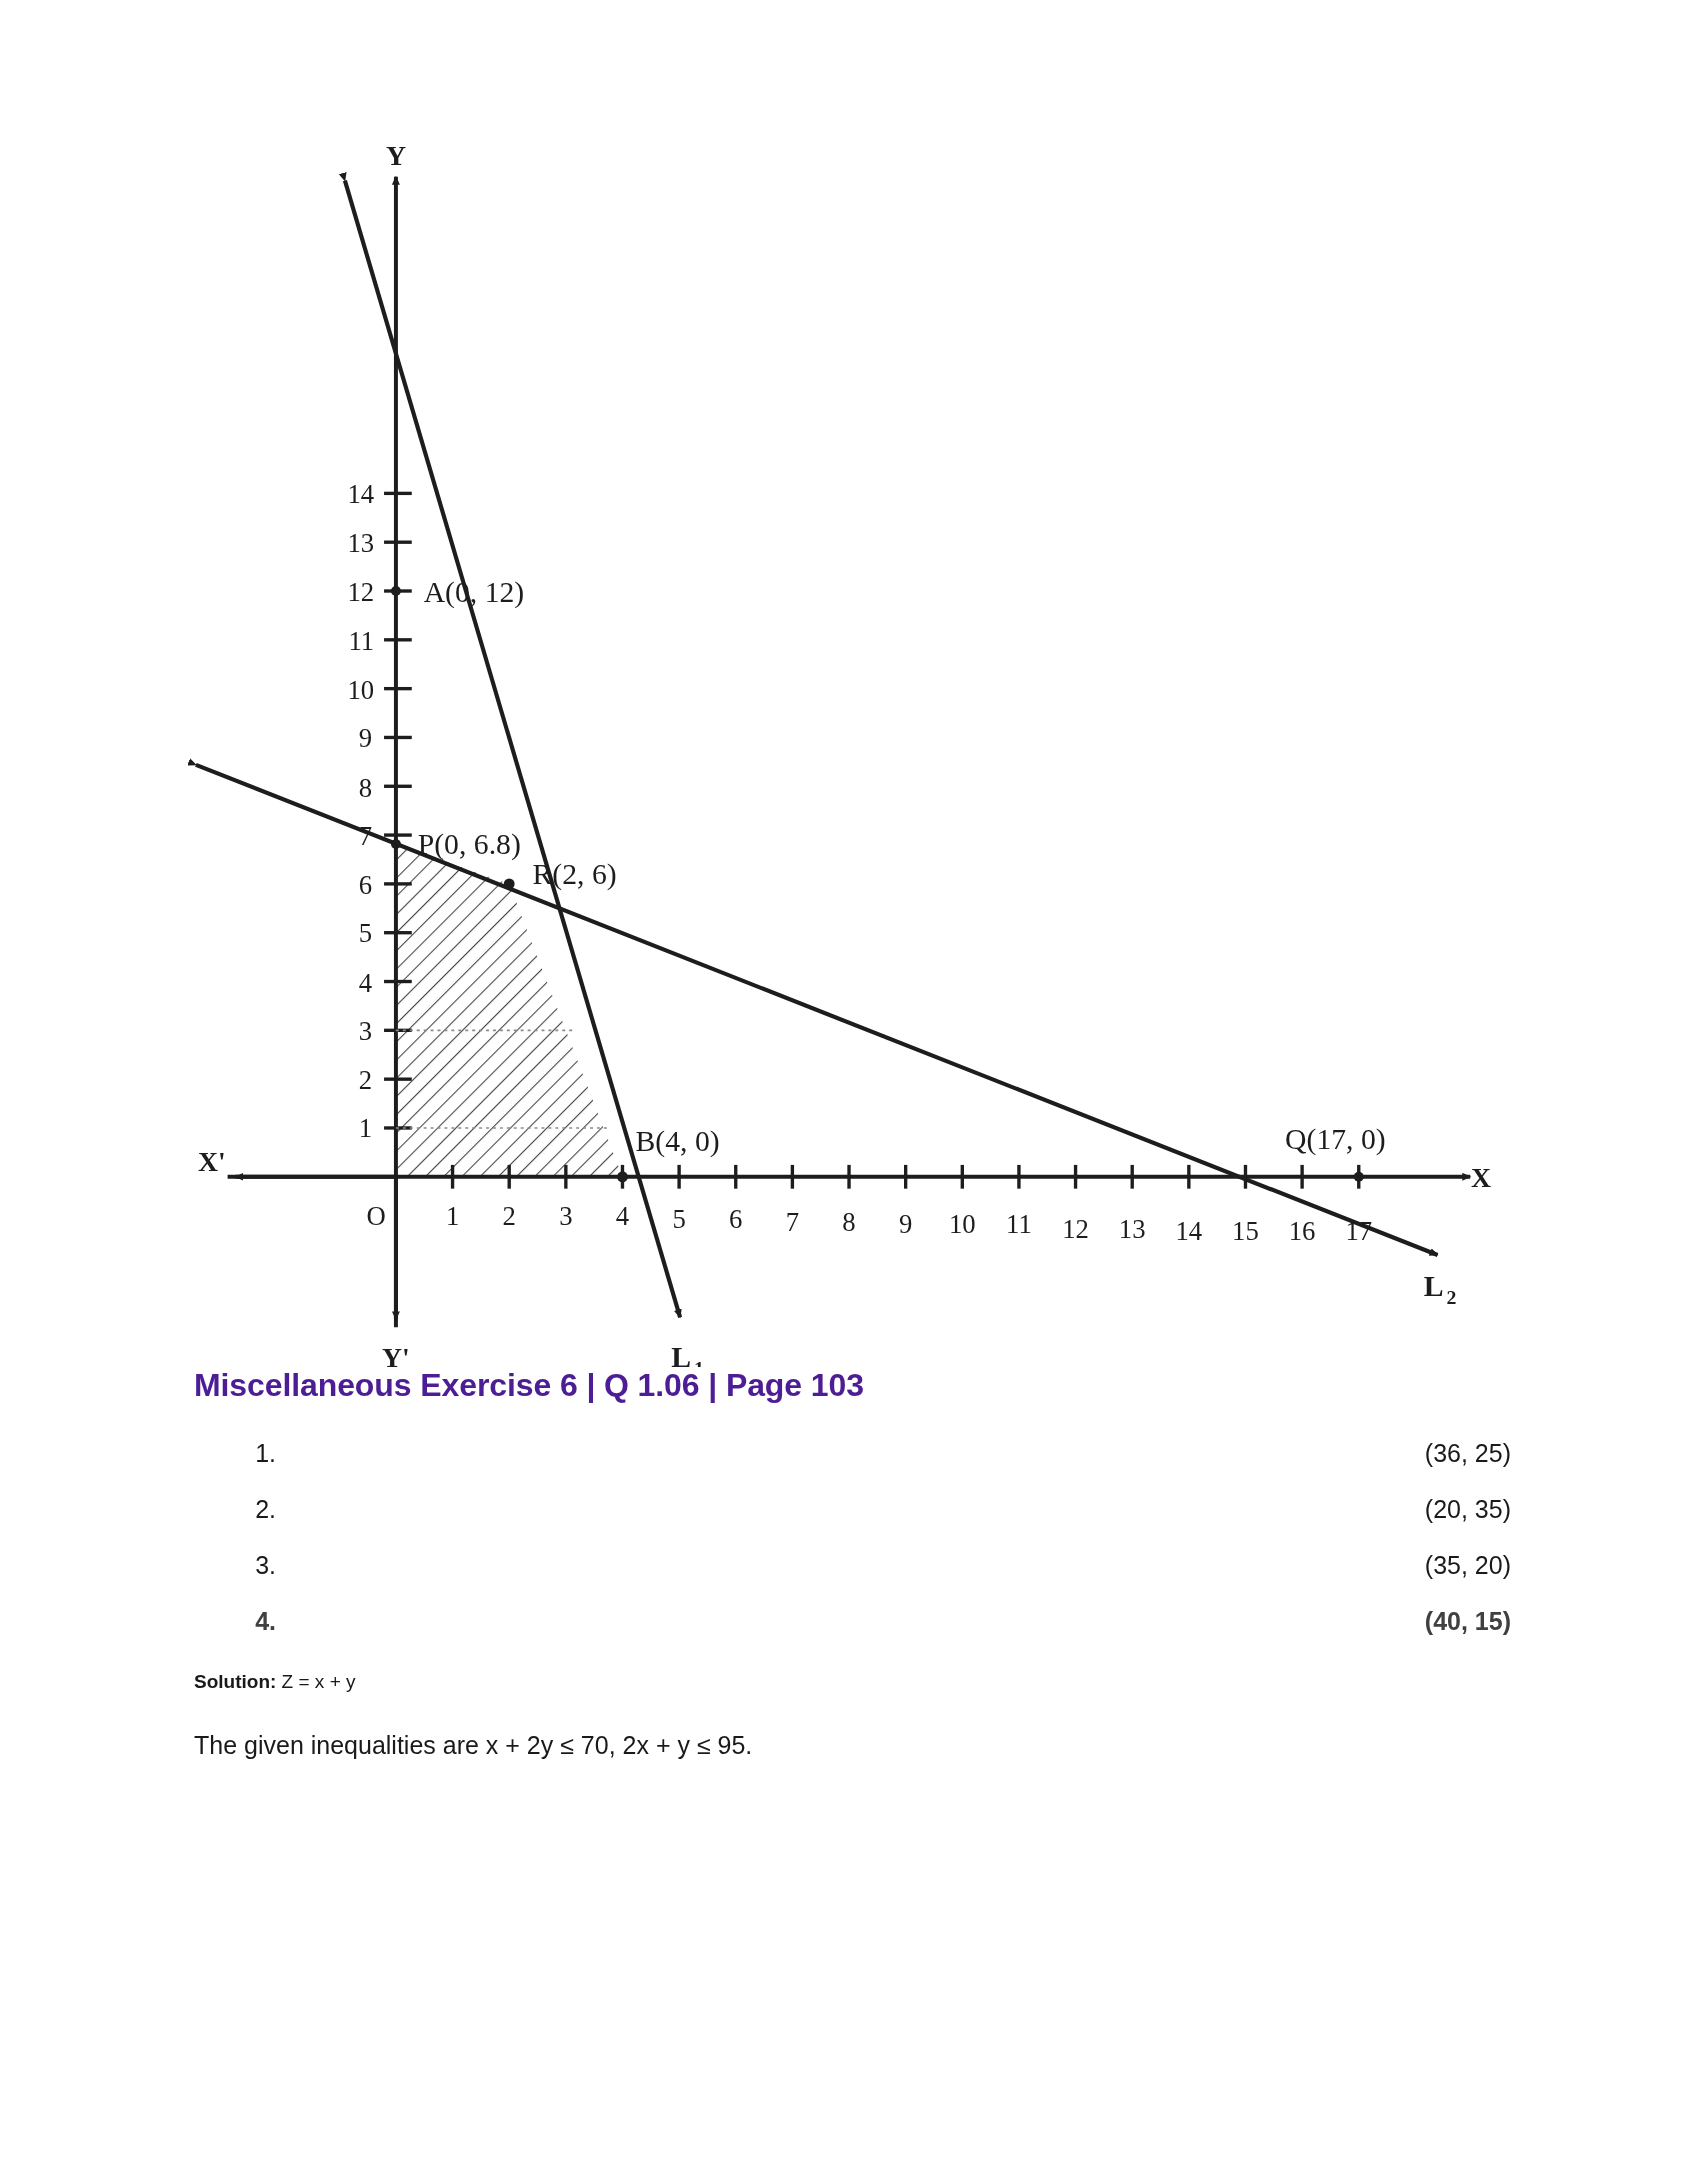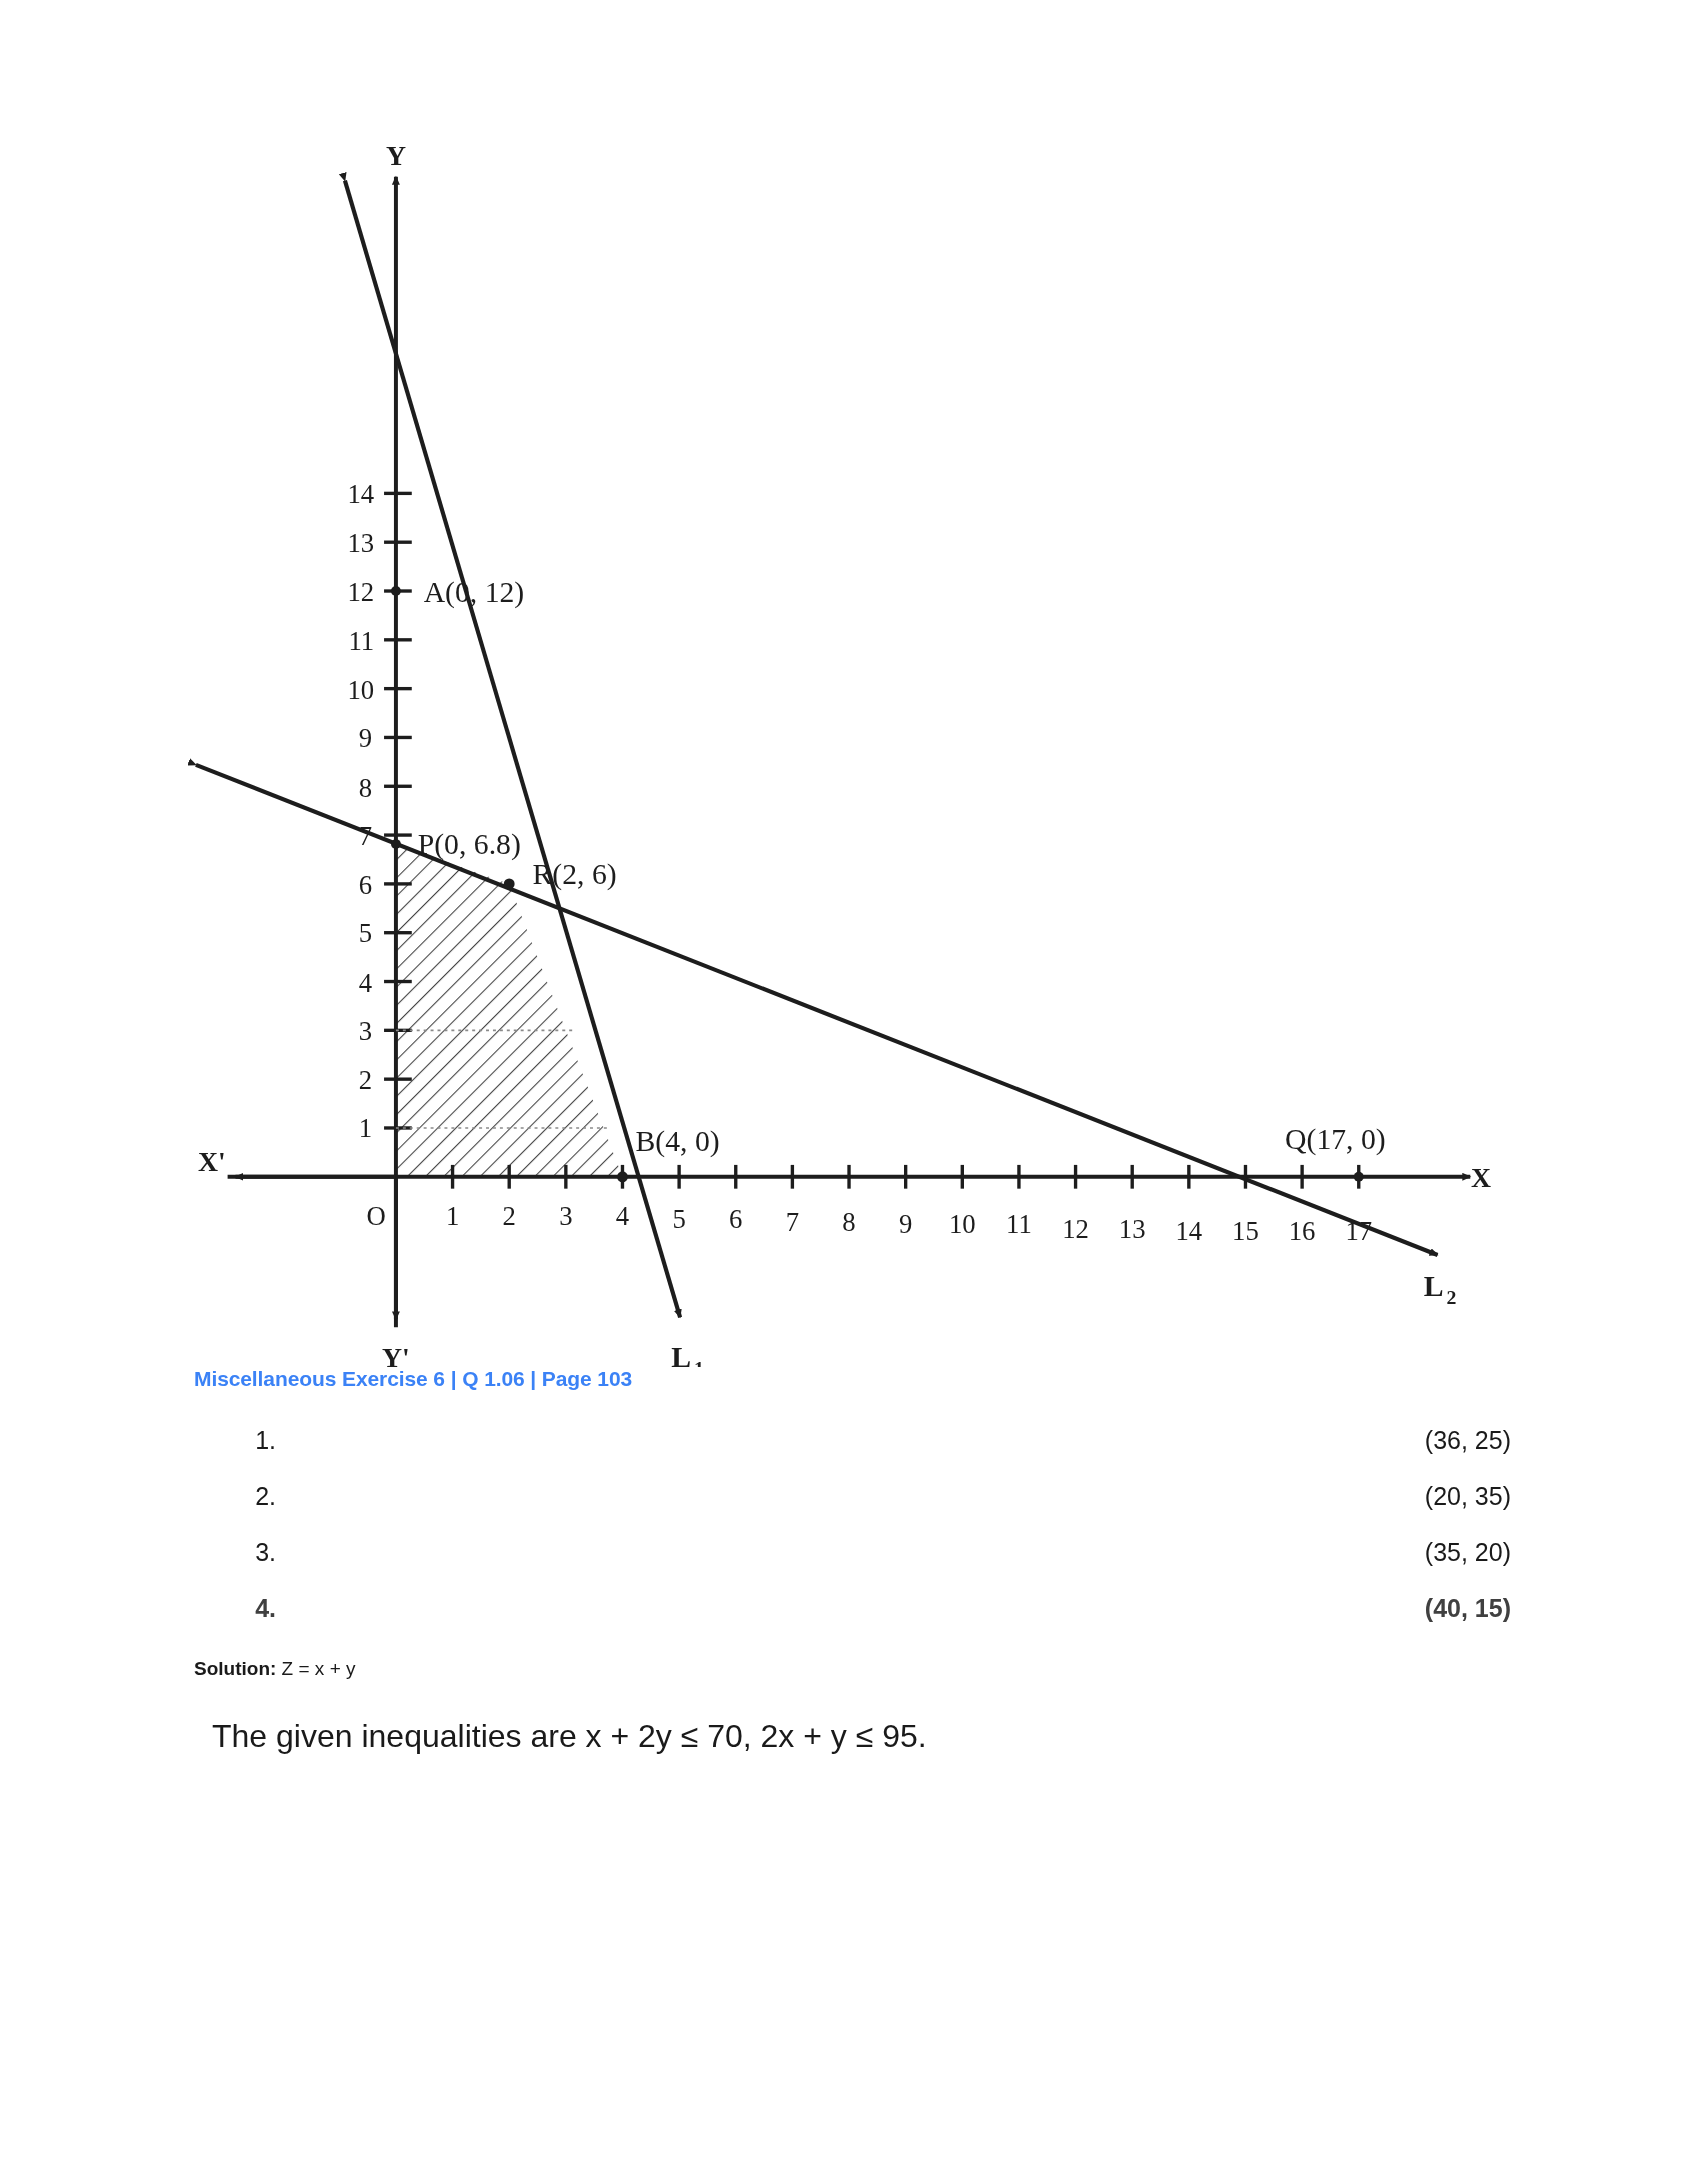--- a/index.html
+++ b/index.html
@@ -38,23 +38,23 @@
   }
 
   
   .body-text {
     position: absolute;
     left: 194px;
     top: 1366px;
     width: 1317px;
   }
   .exercise-head {
-    color: #3b82f6;
-    font-weight: bold;
-    font-size: 21px;
+    color: #4c1d95;
+    font-weight: bold;
+    font-size: 32px;
     letter-spacing: -0.1px;
     margin: 0 0 34px 0;
     line-height: 1.2;
   }
   .prompt-bold {
     font-weight: bold;
     font-size: 27px;
     margin: 0 0 36px 0;
     line-height: 1.25;
   }
@@ -82,22 +82,22 @@
   }
   .solution-line {
     font-size: 19px;
     margin: 0 0 34px 0;
     line-height: 1.3;
   }
   .solution-line .lbl {
     font-weight: bold;
   }
   .inequalities {
-    font-size: 32px;
-    margin: 18px;
+    font-size: 25px;
+    margin: 0;
     line-height: 1.3;
   }
 
   
   text.axnum {
     font-family: "Liberation Serif", serif;
     font-size: 27px;
     fill: #1d1d1d;
   }
   text.axlabel {

